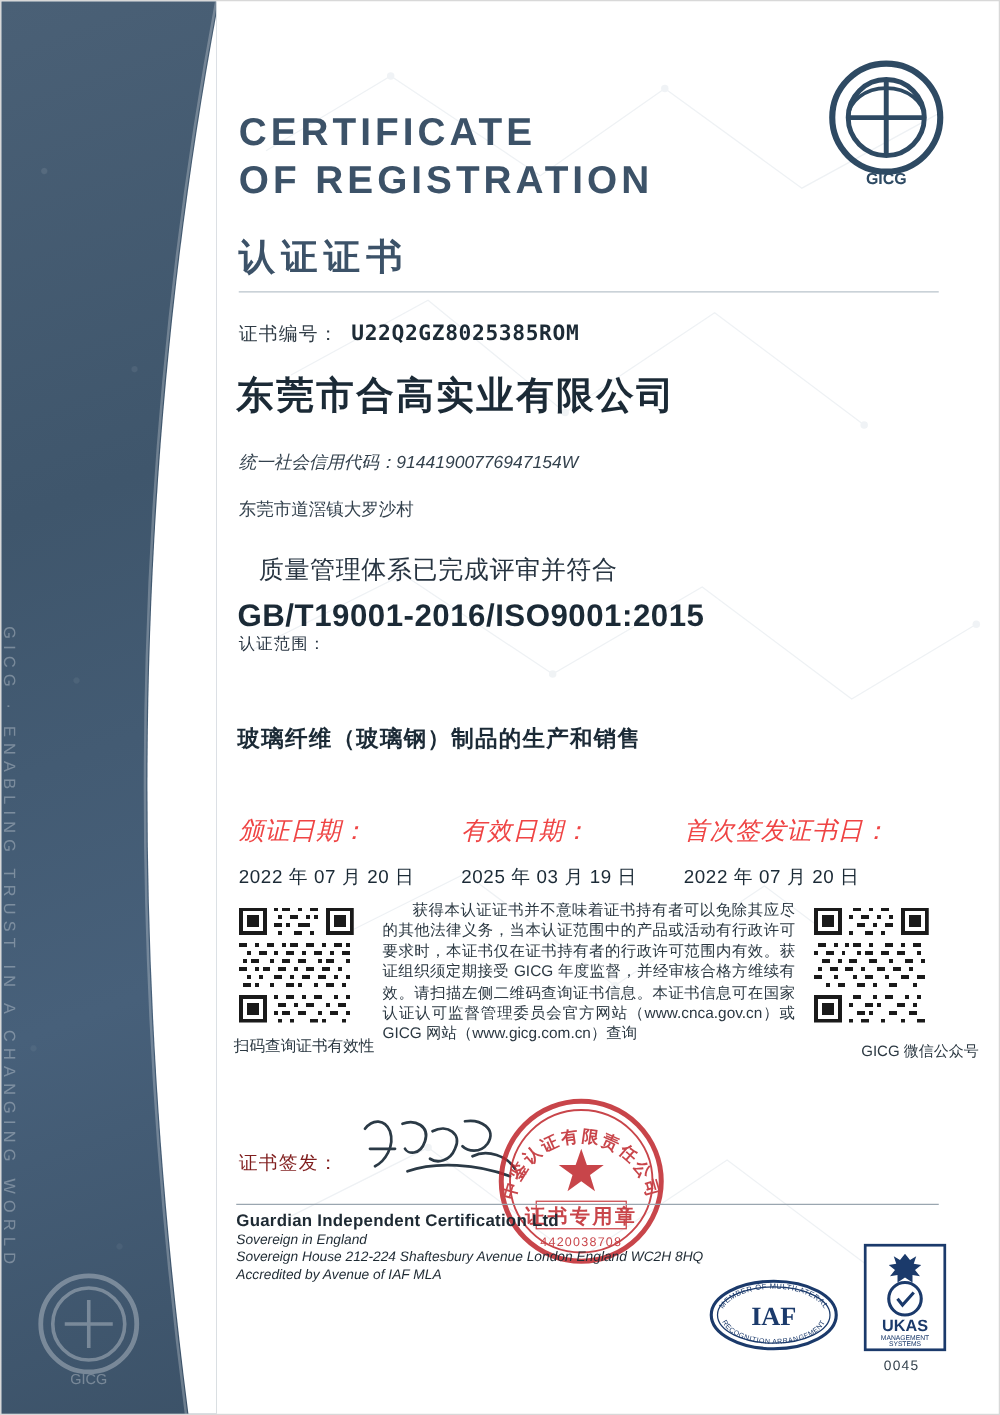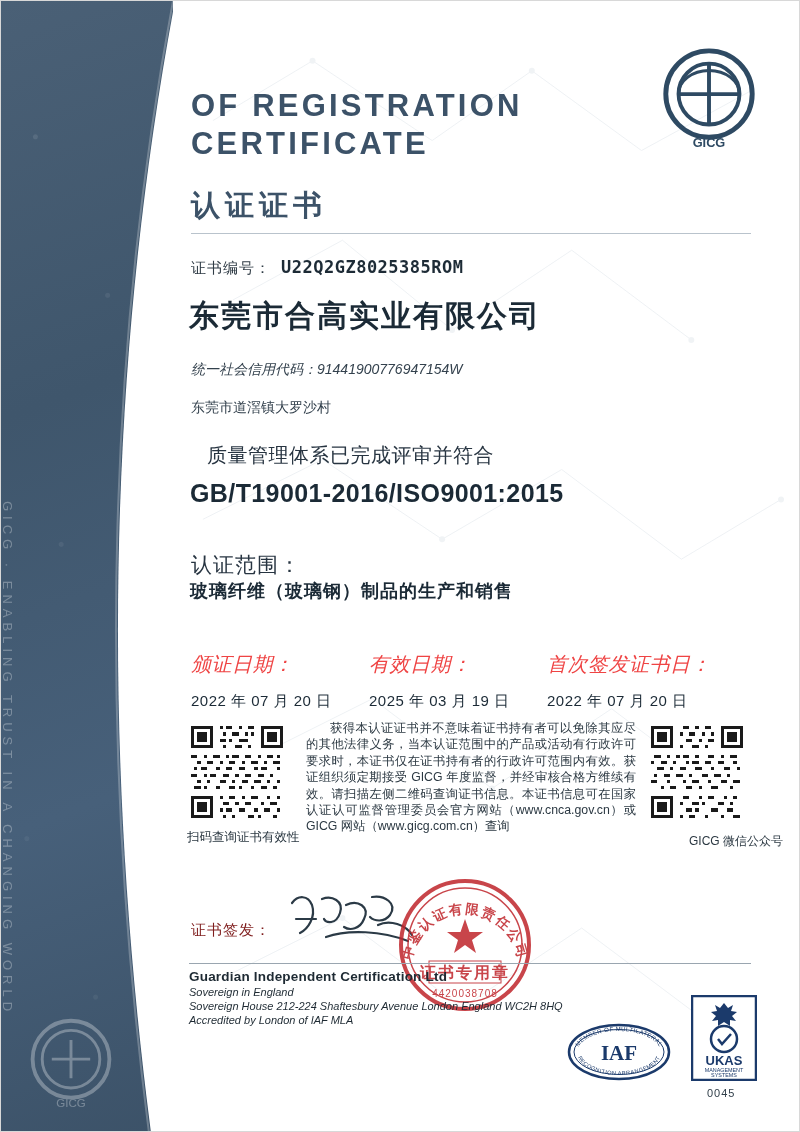--- a/index.html
+++ b/index.html
@@ -175,23 +175,23 @@
     left: 189px;
     top: 478px;
     color: #1b2a36;
     font-weight: bold;
     font-size: 25px;
     letter-spacing: .4px;
   }
   .scope-label {
     position: absolute;
     left: 190px;
-    top: 550px;
+    top: 505px;
     color: #273441;
-    font-size: 21px;
+    font-size: 13px;
     letter-spacing: 1px;
   }
   .scope-value {
     position: absolute;
     left: 189px;
     top: 578px;
     color: #1b2a36;
     font-weight: bold;
     font-size: 18px;
     letter-spacing: 1px;
@@ -379,22 +379,22 @@
   <svg class="gicg-logo" viewBox="0 0 110 110">
     <circle cx="55" cy="50" r="44" fill="none" stroke="#2e4a63" stroke-width="5"></circle>
     <circle cx="55" cy="50" r="31" fill="none" stroke="#2e4a63" stroke-width="4"></circle>
     <path d="M24 50 h62" stroke="#2e4a63" stroke-width="4"></path>
     <path d="M55 19 v62" stroke="#2e4a63" stroke-width="4"></path>
     <path d="M55 50 m-31 0 a31 24 0 0 1 62 0" fill="none" stroke="#2e4a63" stroke-width="3"></path>
     <text x="55" y="104" fill="#2e4a63" font-size="13" font-weight="bold" text-anchor="middle" font-family="Liberation Sans, sans-serif">GICG</text>
   </svg>
 
   <div class="title-en">
+    <div>CERTIFICATE</div>
     <div>OF REGISTRATION</div>
-    <div>CERTIFICATE</div>
   </div>
   <div class="title-cn">认证证书</div>
   <div class="hairline"></div>
 
   <div class="row-certno">
     <span class="lbl-cn">证书编号：</span>
     <span class="cert-no">U22Q2GZ8025385ROM</span>
   </div>
 
   <div class="company">东莞市合高实业有限公司</div>
@@ -638,21 +638,21 @@
       <text x="72" y="105" fill="#c0272d" font-size="16" font-weight="bold" text-anchor="middle" font-family="Liberation Sans, sans-serif" letter-spacing="2">证书专用章</text>
       <text x="72" y="124" fill="#c0272d" font-size="10" text-anchor="middle" font-family="Liberation Sans, sans-serif" letter-spacing="1">4420038708</text>
     </g>
   </svg>
 
   <div class="footer-rule"></div>
   <div class="footer">
     <div class="f1">Guardian Independent Certification Ltd</div>
     <div class="f2">Sovereign in England</div>
     <div class="f3">Sovereign House 212-224 Shaftesbury Avenue London England WC2H 8HQ</div>
-    <div class="f4">Accredited by London of IAF MLA</div>
+    <div class="f4">Accredited by Avenue of IAF MLA</div>
   </div>
 
   <svg class="iaf-mark" viewBox="0 0 104 58">
     <ellipse cx="52" cy="29" rx="50" ry="27" fill="none" stroke="#1b3a6b" stroke-width="2.5"></ellipse>
     <ellipse cx="52" cy="29" rx="45" ry="22.5" fill="none" stroke="#1b3a6b" stroke-width="1"></ellipse>
     <path id="iaftop" d="M10 30 A42 22 0 0 1 94 30" fill="none"></path>
     <text fill="#1b3a6b" font-size="6" font-family="Liberation Sans, sans-serif" letter-spacing="0.4">
       <textPath href="#iaftop" startOffset="50%" text-anchor="middle">MEMBER OF MULTILATERAL</textPath>
     </text>
     <path id="iafbot" d="M10 30 A42 22 0 0 0 94 30" fill="none"></path>

